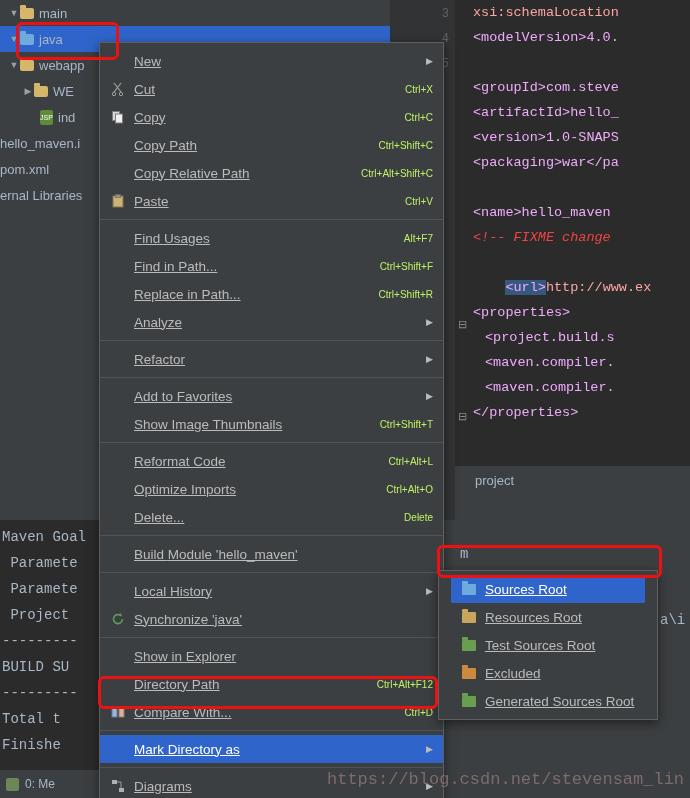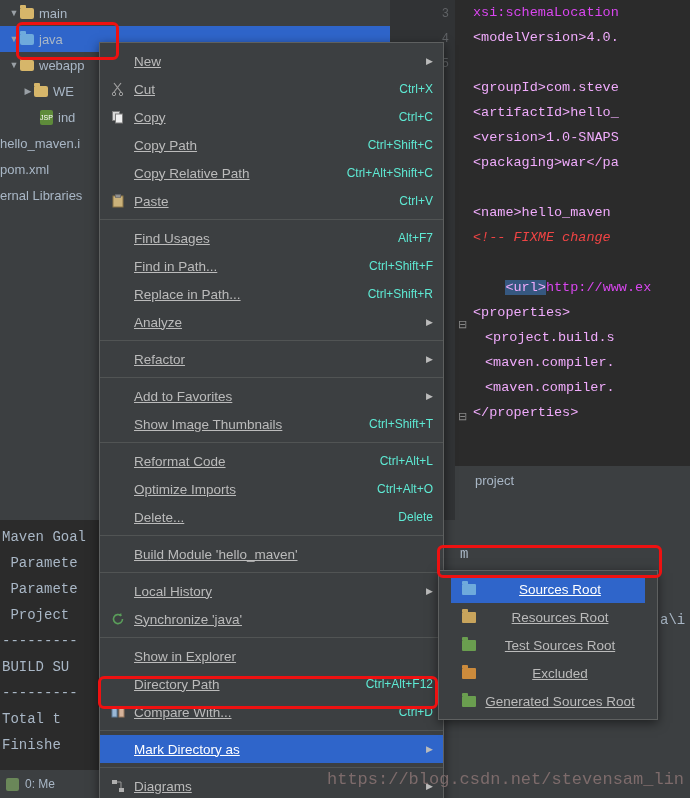--- a/index.html
+++ b/index.html
@@ -44,21 +44,21 @@
     overflow:hidden;
   }
   #gutter {
     position:absolute; left:390px; top:0; width:65px; height:520px; background:#313335;
     font-family:"Liberation Mono", monospace; font-size:12px; color:#606366;
     text-align:right; padding-right:6px; padding-top:2px;
   }
   #gutter div { height:25px; line-height:25px; }
   .cl { height:25px; line-height:25px; white-space:pre; padding-left:6px; }
   .tag { color:#f0abfc; }
-  .txt { color:#d946ef; }
+  .txt { color:#fca5a5; }
   .com { color:#ef4444; font-style:italic; }
   .hl  { background:#365880; }
   #breadcrumb {
     position:absolute; left:455px; top:465px; width:235px; height:30px;
     background:#3c3f41; color:#a9b7c6; font-size:13px; display:flex; align-items:center;
     padding-left:20px; border-top:1px solid #2b2b2b;
   }
   #editor-rest {
     position:absolute; left:455px; top:495px; width:235px; height:28px; background:#3c3f41;
   }
@@ -84,31 +84,31 @@
     box-shadow:0 3px 10px rgba(0,0,0,.5);
     padding:4px 0;
     z-index:40;
   }
   .mi {
     height:28px; display:flex; align-items:center; padding:0 10px 0 8px;
     color:#bbbbbb; font-size:13.5px; position:relative;
   }
   .mi .ico { width:20px; min-width:20px; display:flex; align-items:center; justify-content:center; margin-right:6px; }
   .mi .lbl { flex:1; white-space:nowrap;text-decoration:underline; }
-  .mi .sc { color:#5eead4; font-size:12px; margin-left:14px; white-space:nowrap; }
+  .mi .sc { color:#bef264; font-size:10px; margin-left:14px; white-space:nowrap; }
   .mi .arr { margin-left:10px; font-size:9px; color:#bbbbbb; }
   .mi.hi { background:#2f65ca; color:#ffffff; }
   .sep { height:1px; background:#515454; margin:4px 0; }
   .u { text-decoration:underline; }
 
   
   #sub {
     position:absolute; left:438px; top:570px; width:220px;
     background:#3c3f41; border:1px solid #5e6060;
-    box-shadow:0 3px 10px rgba(0,0,0,.5); padding:4px 12px; z-index:50;text-align:center;
+    box-shadow:0 3px 10px rgba(0,0,0,.5); padding:4px 12px; z-index:50;
   }
   #sub .mi { height:28px; }
   #sub .mi.hi { background:#2f65ca; }
   .sq { width:14px; height:11px; display:inline-block; position:relative; border-radius:1px; }
   .sq:before { content:""; position:absolute; top:-3px; left:0; width:6px; height:3px; border-radius:1px 1px 0 0; }
   .sq.blue { background:#6eaadc; } .sq.blue:before { background:#6eaadc; }
   .sq.green { background:#6a9e4f; } .sq.green:before { background:#6a9e4f; }
   .sq.tan { background:#c8a45c; } .sq.tan:before { background:#c8a45c; }
   .sq.orange { background:#cc8b3c; } .sq.orange:before { background:#cc8b3c; }
 

